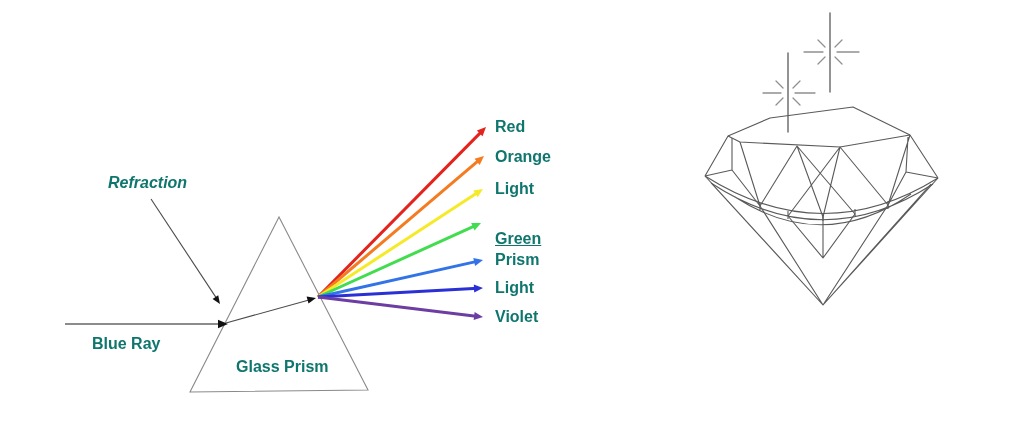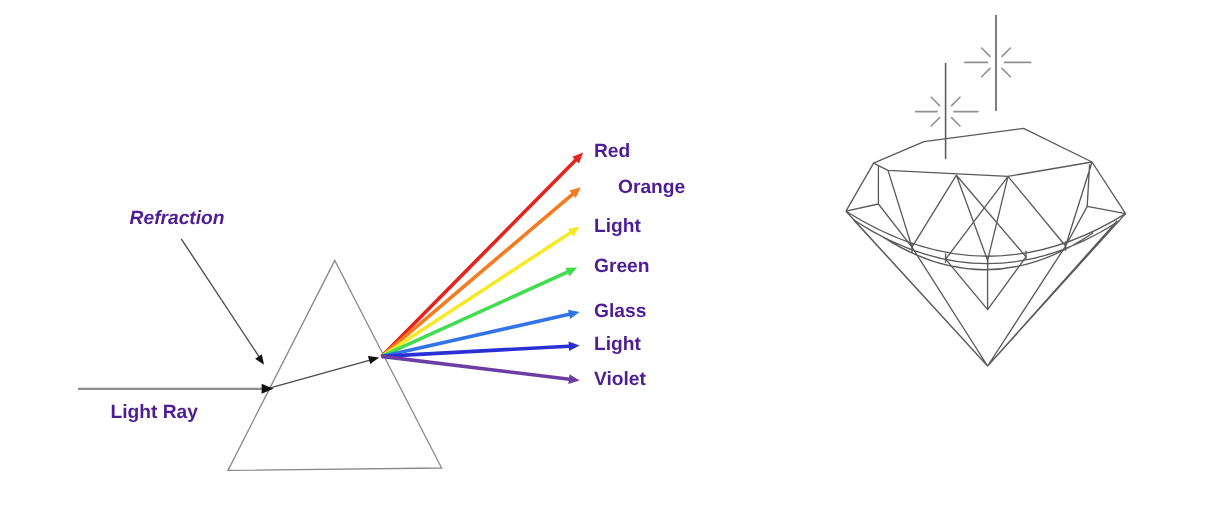--- a/index.html
+++ b/index.html
@@ -10,21 +10,21 @@
     overflow: hidden;
   }
   .canvas {
     position: relative;
     width: 1024px; height: 438px;
     background: #ffffff;
   }
   .layer { position: absolute; top: 0; left: 0; }
   .diagram-label {
     position: absolute;
-    color: #4c1d95;
+    color: #0f766e;
     font-size: 16px;
     font-weight: 600;
     line-height: 22px;
     white-space: nowrap;
   }
   .ray-label { left: 495px; }
 </style>
 </head>
 <body>
 
@@ -59,27 +59,28 @@
         <polygon points="483,189 477.7,197.3 473.3,190.6" fill="#f6ea28"></polygon>
         <polygon points="481,223 474.5,230.4 471.2,223.1" fill="#41dc50"></polygon>
         <polygon points="483,260 475.1,265.9 473.3,258.1" fill="#3273e8"></polygon>
         <polygon points="483,288 474.2,292.5 473.8,284.5" fill="#2a2fd6"></polygon>
         <polygon points="483,317 473.6,319.9 474.6,311.9" fill="#6c3da2"></polygon>
       </g>
     </svg>
 
     
     <div class="diagram-label" style="left:108px; top:172px;font-style:italic;">Refraction</div>
-    <div class="diagram-label" style="left:92px; top:333px;">Light Ray</div>
+    <div class="diagram-label" style="left:92px; top:333px;">Blue Ray</div>
+    <div class="diagram-label" style="left:236px; top:356px;">Glass Prism</div>
 
     <div class="diagram-label ray-label" style="top:116px;">Red</div>
-    <div class="diagram-label ray-label" style="top:146px;margin-left:20px;">Orange</div>
+    <div class="diagram-label ray-label" style="top:146px;">Orange</div>
     <div class="diagram-label ray-label" style="top:178px;">Light</div>
-    <div class="diagram-label ray-label" style="top:212px;">Green</div>
-    <div class="diagram-label ray-label" style="top:249px;">Glass</div>
+    <div class="diagram-label ray-label" style="top:228px;text-decoration:underline;">Green</div>
+    <div class="diagram-label ray-label" style="top:249px;">Prism</div>
     <div class="diagram-label ray-label" style="top:277px;">Light</div>
     <div class="diagram-label ray-label" style="top:306px;">Violet</div>
   </section>
 
   <section class="layer" style="left:695px; width:260px; height:320px;">
     <svg width="260" height="320" viewBox="0 0 260 320">
 
       <g fill="none" stroke-width="1.1" stroke-linejoin="round" stroke="#5a5a5a">
         <polyline points="10,176 33,136 75,118 158,107 215,135 243,178"></polyline>
         <polyline points="215,135 145,147 45,142 33,136"></polyline>

